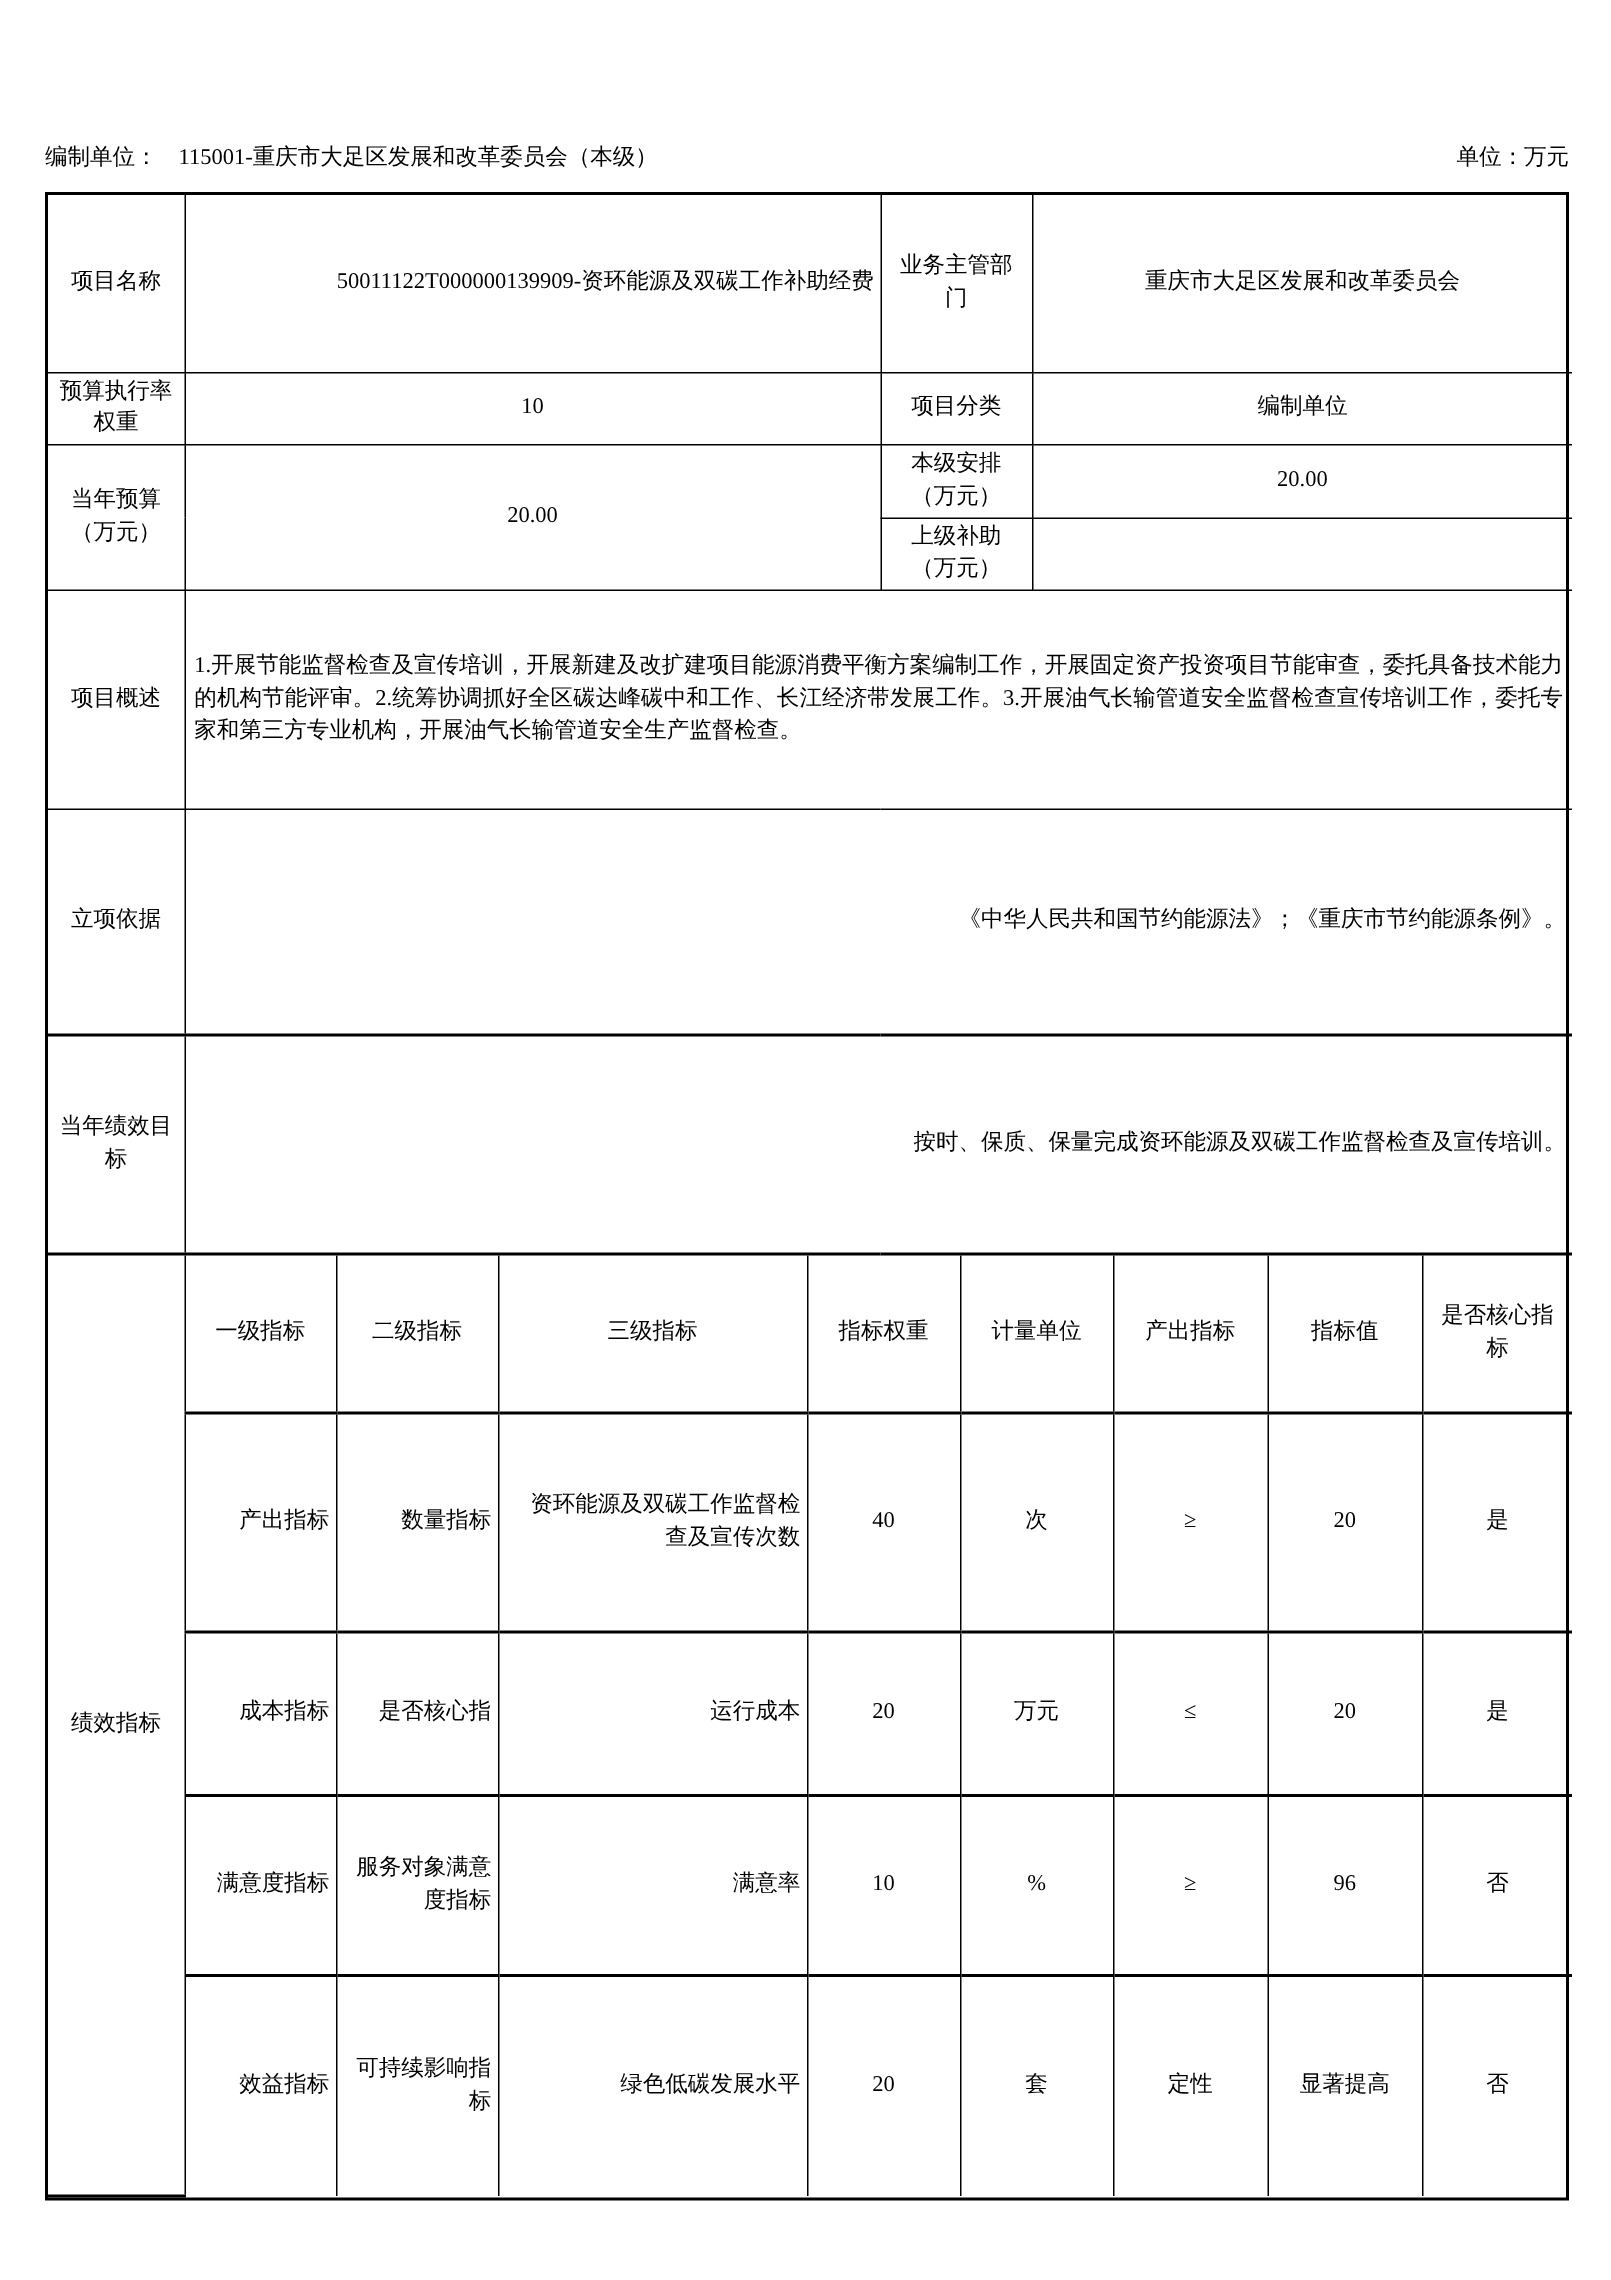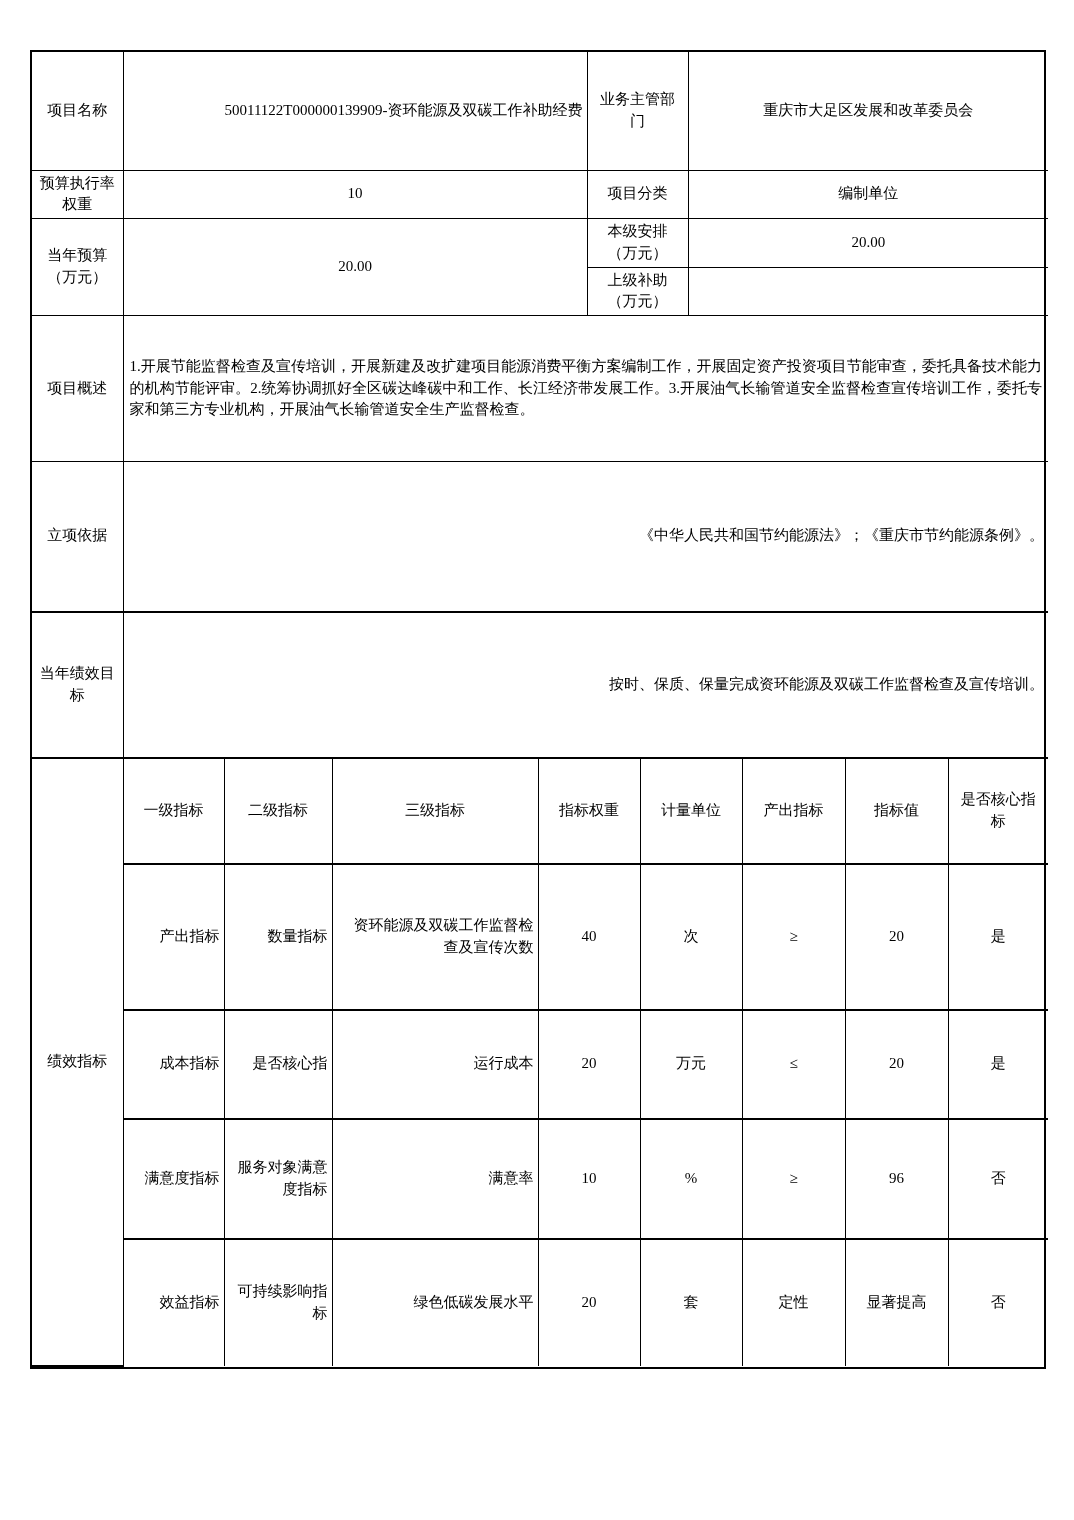--- a/index.html
+++ b/index.html
@@ -62,20 +62,27 @@
   .left  { text-align: right; }
   .just  { text-align: justify; padding: 4px 6px; }
   .pre   { white-space: pre-line; }
 </style>
 </head>
 <body>
 
 <div class="page">
 
 
+  <div class="meta-row">
+    <div class="meta-left">
+      <span>编制单位：</span>
+      <span class="val">115001-重庆市大足区发展和改革委员会（本级）</span>
+    </div>
+    <div>单位：万元</div>
+  </div>
 
   <div class="table-wrap">
 
     <table class="t1">
       <colgroup>
         <col style="width:91px">
           <col style="width:464px">
           <col style="width:101px">
           <col style="width:360px">
       </colgroup>
@@ -173,21 +180,21 @@
         <td class="left">满意度指标</td>
         <td class="left pre">服务对象满意
 度指标</td>
         <td class="left pre">满意率</td>
         <td>10</td>
         <td>%</td>
         <td>≥</td>
         <td>96</td>
         <td>否</td>
       </tr>
-      <tr style="height:127px">
+      <tr style="height:147px">
         <td class="left">效益指标</td>
         <td class="left pre">可持续影响指
 标</td>
         <td class="left pre">绿色低碳发展水平</td>
         <td>20</td>
         <td>套</td>
         <td>定性</td>
         <td>显著提高</td>
         <td>否</td>
       </tr>

